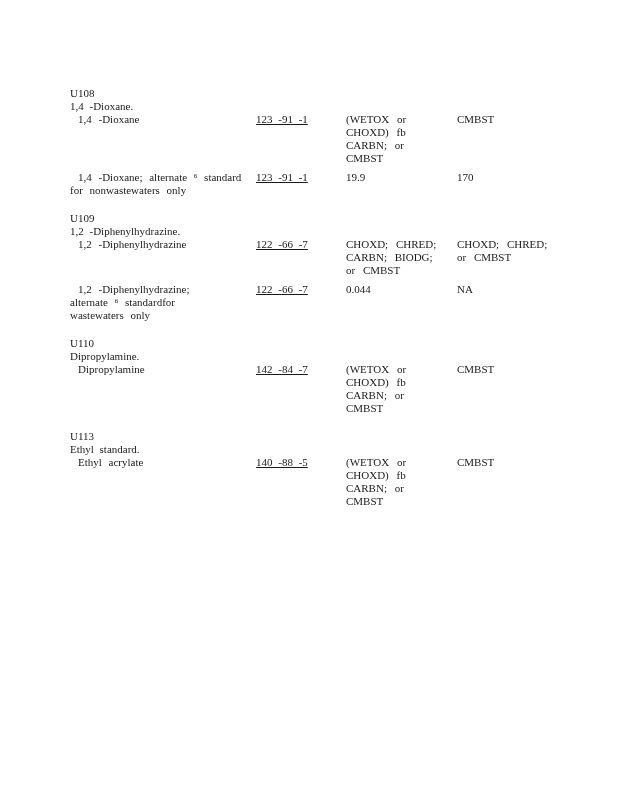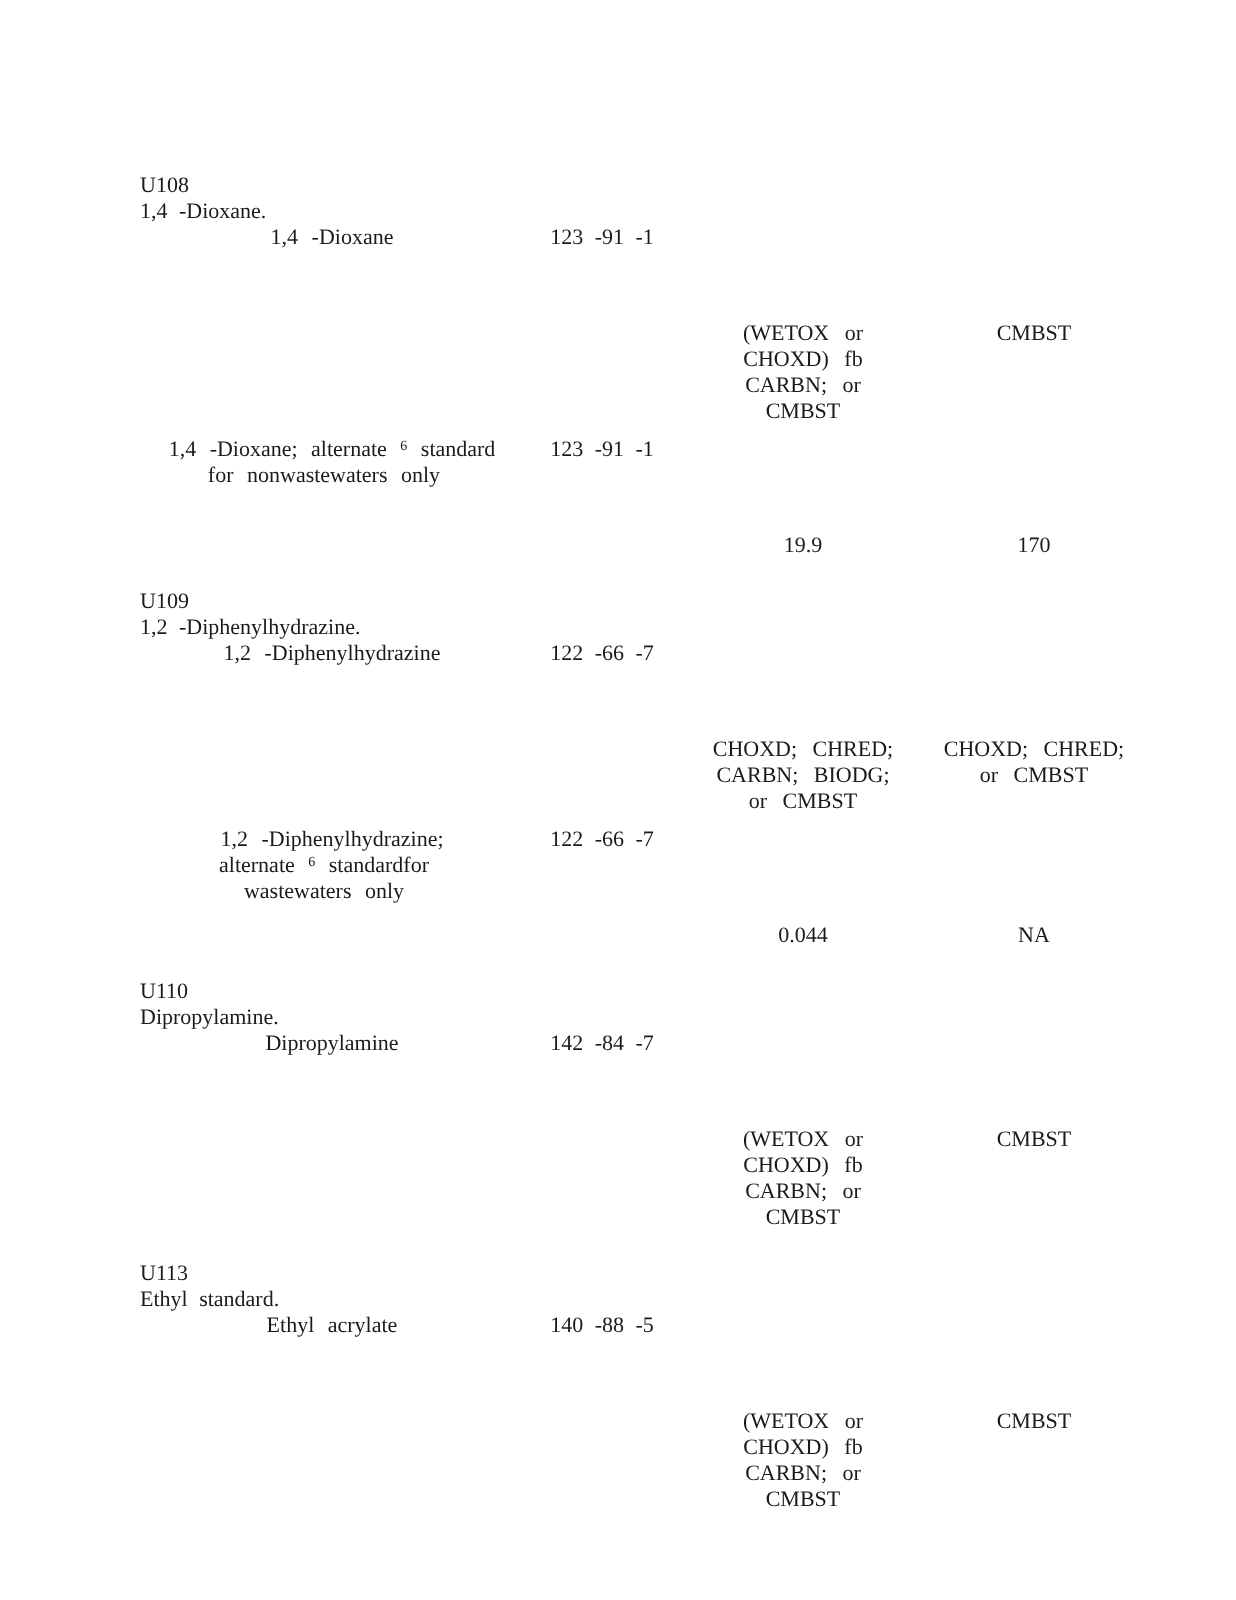--- a/index.html
+++ b/index.html
@@ -24,37 +24,36 @@
   }
   .section + .section { margin-top: 15px; }
   .code-line, .chem-line {
     white-space: pre-line;
     word-spacing: 3px;
   }
   .entry {
     display: grid;
     grid-template-columns: 186px 90px 111px 120px;
     align-items: start;
-    text-align: center;
   }
   .entry + .entry { margin-top: 6px; }
   .c1 {
     white-space: pre-line;
     text-indent: 8px;
     word-spacing: 4px;
     padding-right: 2px;
   }
   .c2 {
     white-space: pre-line;
     word-spacing: 3px;
+    text-decoration: underline;
   }
   .c3, .c4 {
     white-space: pre-line;
     word-spacing: 5px;
-    margin-top: 48px;
   }
   sup.fn {
     font-size: 7px;
     line-height: 0;
     vertical-align: 3px;
   }
 </style>
 </head>
 <body>
 

